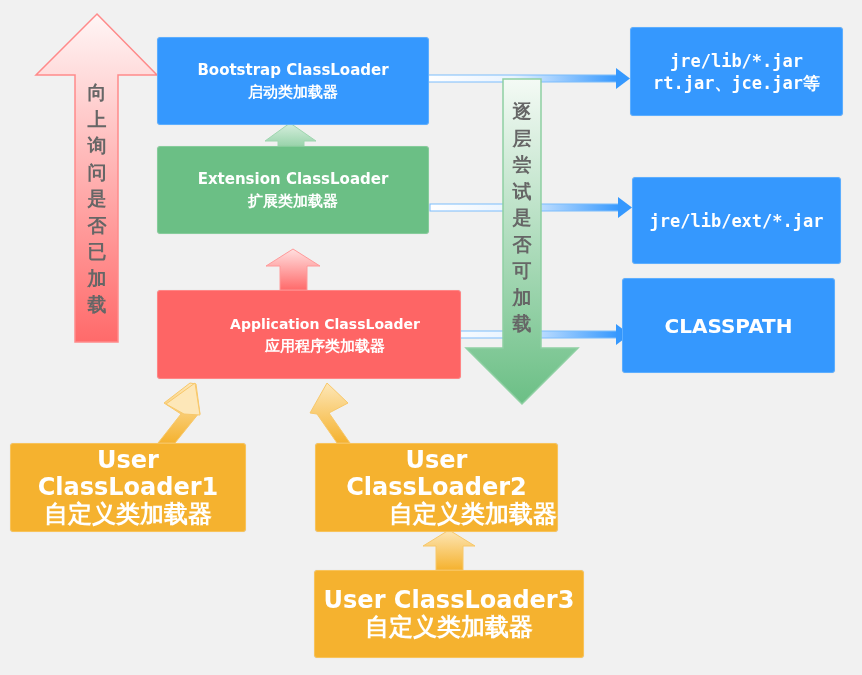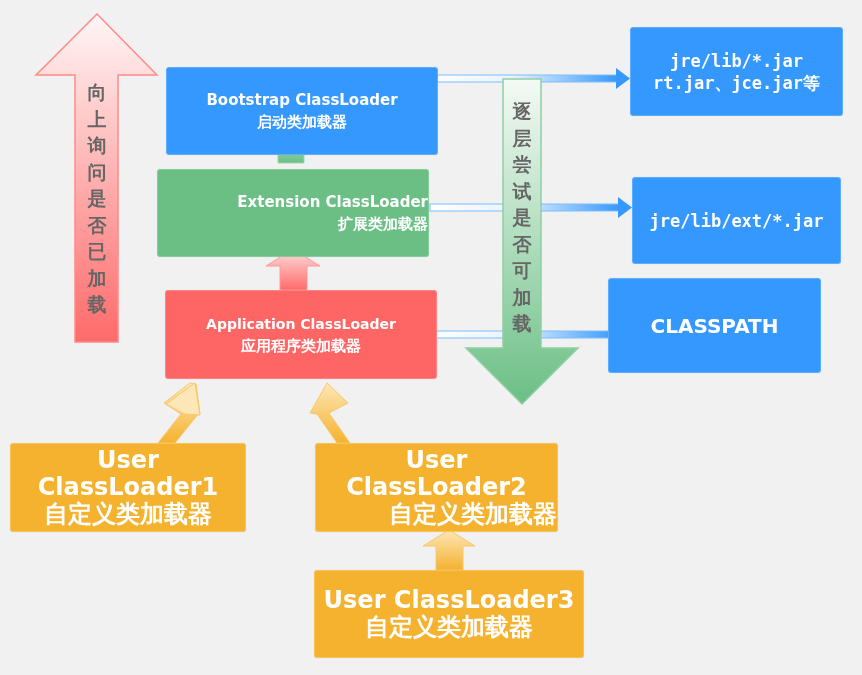--- a/index.html
+++ b/index.html
@@ -97,31 +97,31 @@
   <span class="vchar">层</span>
   <span class="vchar">尝</span>
   <span class="vchar">试</span>
   <span class="vchar">是</span>
   <span class="vchar">否</span>
   <span class="vchar">可</span>
   <span class="vchar">加</span>
   <span class="vchar">载</span>
 </div>
 
-<div class="box blue" style="left:166px; top:37px; width:270px; height:86px;margin-top:30px;">
+<div class="box blue" style="left:157px; top:37px; width:270px; height:86px;">
   <span class="en">Bootstrap ClassLoader</span>
   <span class="zh">启动类加载器</span>
 </div>
 
-<div class="box green" style="left:157px; top:169px; width:270px; height:86px;align-items:flex-end;">
+<div class="box green" style="left:157px; top:146px; width:270px; height:86px;">
   <span class="en">Extension ClassLoader</span>
   <span class="zh">扩展类加载器</span>
 </div>
 
-<div class="box red" style="left:165px; top:290px; width:270px; height:87px;">
+<div class="box red" style="left:157px; top:290px; width:270px; height:87px;padding-left:32px;">
   <span class="en" style="font-size:14px;">Application ClassLoader</span>
   <span class="zh">应用程序类加载器</span>
 </div>
 
 <div class="box orange" style="left:10px; top:443px; width:234px; height:87px;">
   <span class="en">User ClassLoader1</span>
   <span class="zh">自定义类加载器</span>
 </div>
 
 <div class="box orange" style="left:315px; top:443px; width:241px; height:87px;align-items:flex-end;">
@@ -136,15 +136,15 @@
 
 <div class="box blue path" style="left:630px; top:27px; width:211px; height:87px;">
   <span class="en">jre/lib/*.jar</span>
   <span class="en">rt.jar、jce.jar等</span>
 </div>
 
 <div class="box blue path" style="left:632px; top:158px; width:207px; height:85px;margin-top:19px;">
   <span class="en">jre/lib/ext/*.jar</span>
 </div>
 
-<div class="box blue path cp" style="left:608px; top:278px; width:211px; height:93px;">
+<div class="box blue path cp" style="left:622px; top:278px; width:211px; height:93px;">
   <span class="en">CLASSPATH</span>
 </div>
 
 </body></html>

